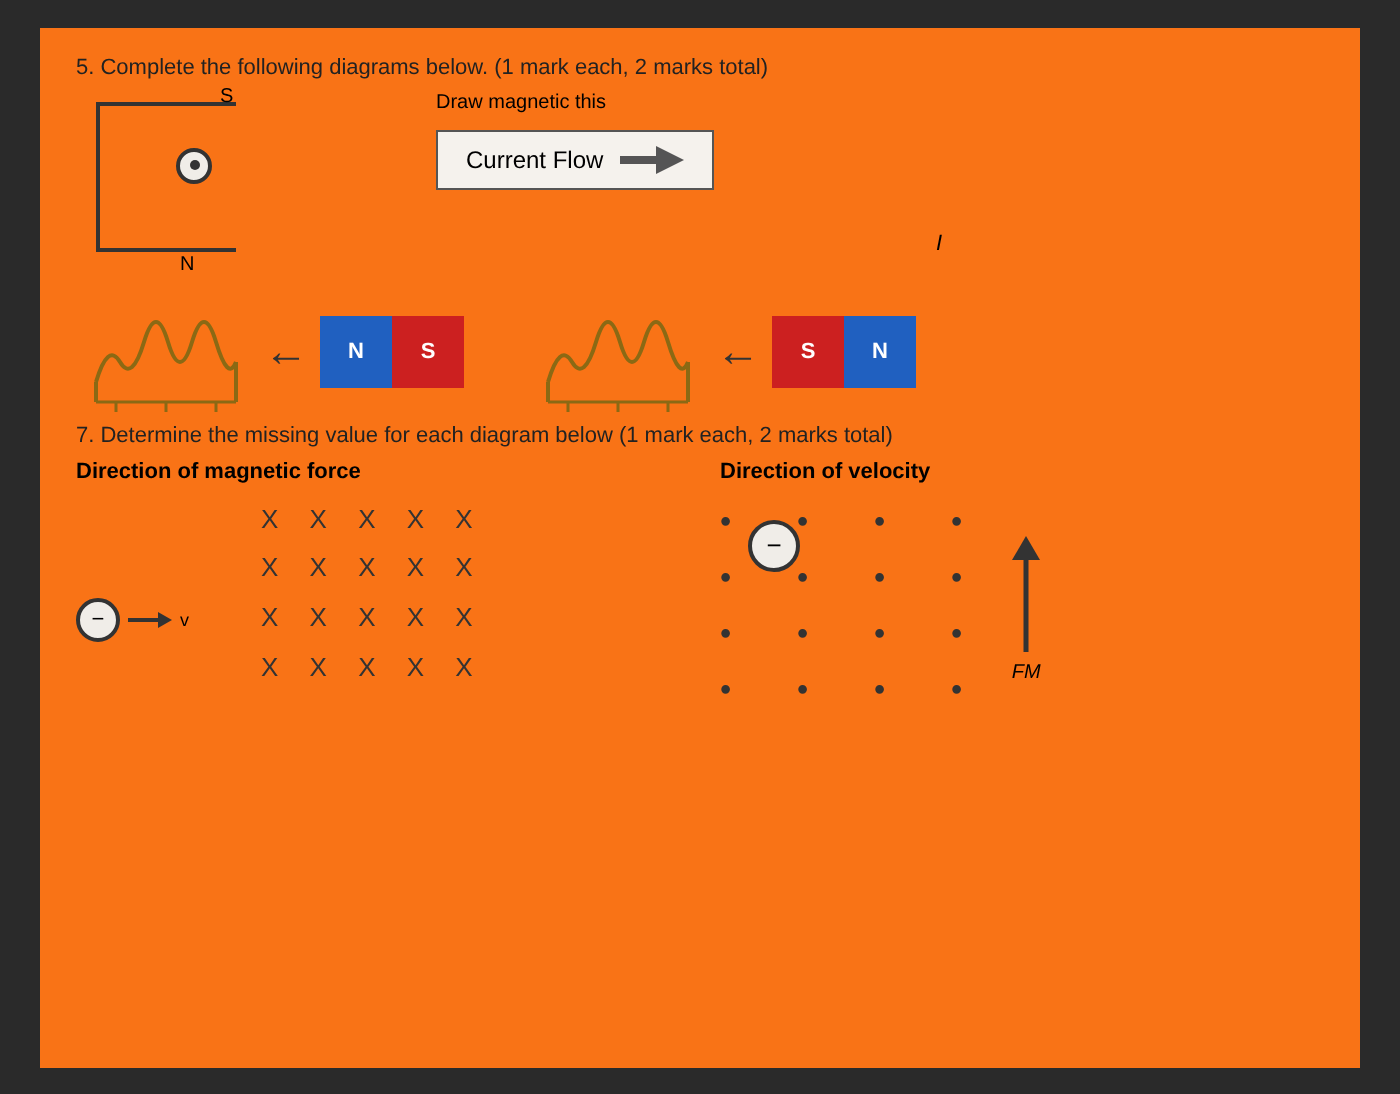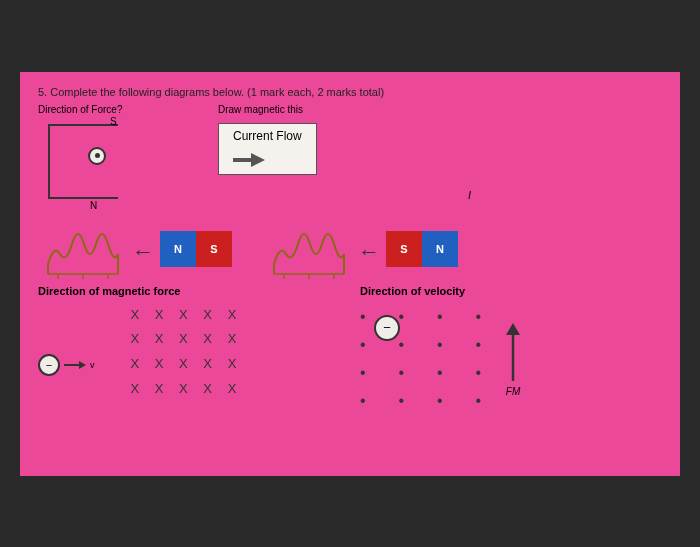--- a/index.html
+++ b/index.html
@@ -7,22 +7,22 @@
       width: 700px;
       height: 547px;
       background: #2a2a2a;
       display: flex;
       justify-content: center;
       align-items: center;
       font-family: Arial, sans-serif;
     }
     .page {
       width: 660px;
-      height: 404px;
-      background: #ec4899;
+      height: 520px;
+      background: #f97316;
       padding: 14px 18px;
       overflow: hidden;
     }
     .question {
       font-size: 11px;
       color: #222;
       margin-bottom: 6px;
     }
     .q5-area {
       display: flex;
@@ -44,26 +44,26 @@
     }
     .magnetic-field-box {
       flex: 1;
     }
     .draw-label {
       font-size: 10px;
       margin-bottom: 8px;
     }
     .current-flow-box {
       display: inline-flex;
+      align-items: center;
       border: 1.5px solid #555;
       padding: 5px 14px;
       font-size: 12px;
       gap: 8px;
       background: #f5f2ed;
-      flex-direction: column;
     }
     
     .l-bracket {
       position: absolute;
       left: 10px;
       top: 5px;
       width: 70px;
       height: 75px;
       border: 2.5px solid #333;
       border-right: none;
@@ -264,21 +264,20 @@
 </head>
 <body>
 
 <div class="page">
 
   <div class="question">5. Complete the following diagrams below. (1 mark each, 2 marks total)</div>
 
   <div class="q5-area">
 
     <div class="direction-force-box">
-      <div class="direction-force-label">Direction of Force?</div>
       <div class="force-diagram">
 
         <div class="l-bracket"></div>
 
         <div class="s-label-q5">S</div>
 
         <div class="wire-dot"></div>
 
         <div class="n-label-q5">N</div>
       </div>
@@ -336,20 +335,21 @@
       <div class="magnet-bar">
         <div class="magnet-s-right">S</div>
         <div class="magnet-n-right">N</div>
       </div>
 
       <span class="i-label" style="margin-left:8px; margin-top:-30px;">I</span>
     </div>
   </div>
 
   <div class="q7-area">
+    <div class="question">7. Determine the missing value for each diagram below (1 mark each, 2 marks total)</div>
 
     <div class="q7-diagrams">
 
       <div class="left-diagram">
         <div class="q7-title">Direction of magnetic force</div>
 
         <div style="display:flex; align-items:center; gap:6px;">
 
           <div class="velocity-row">
             <div class="charged-particle">−</div>

